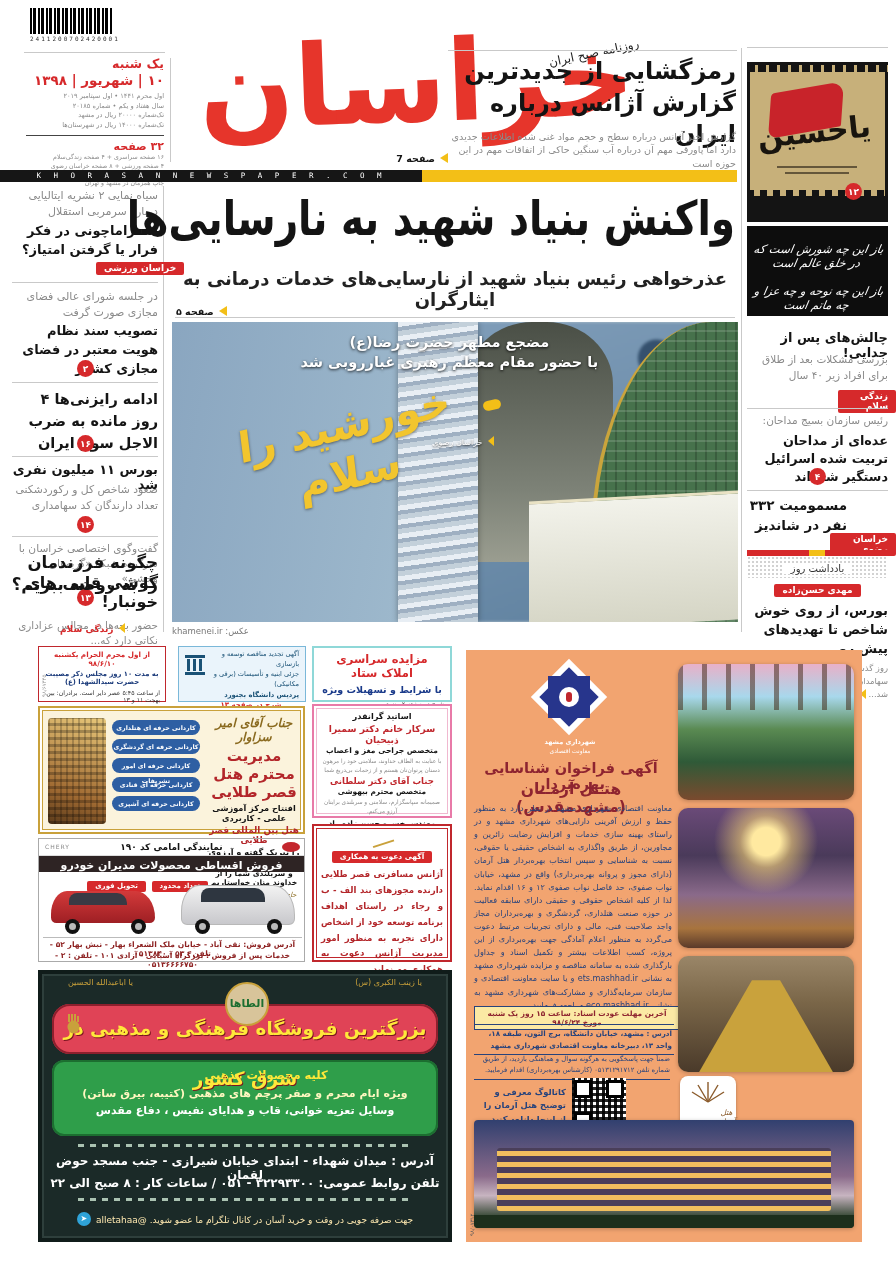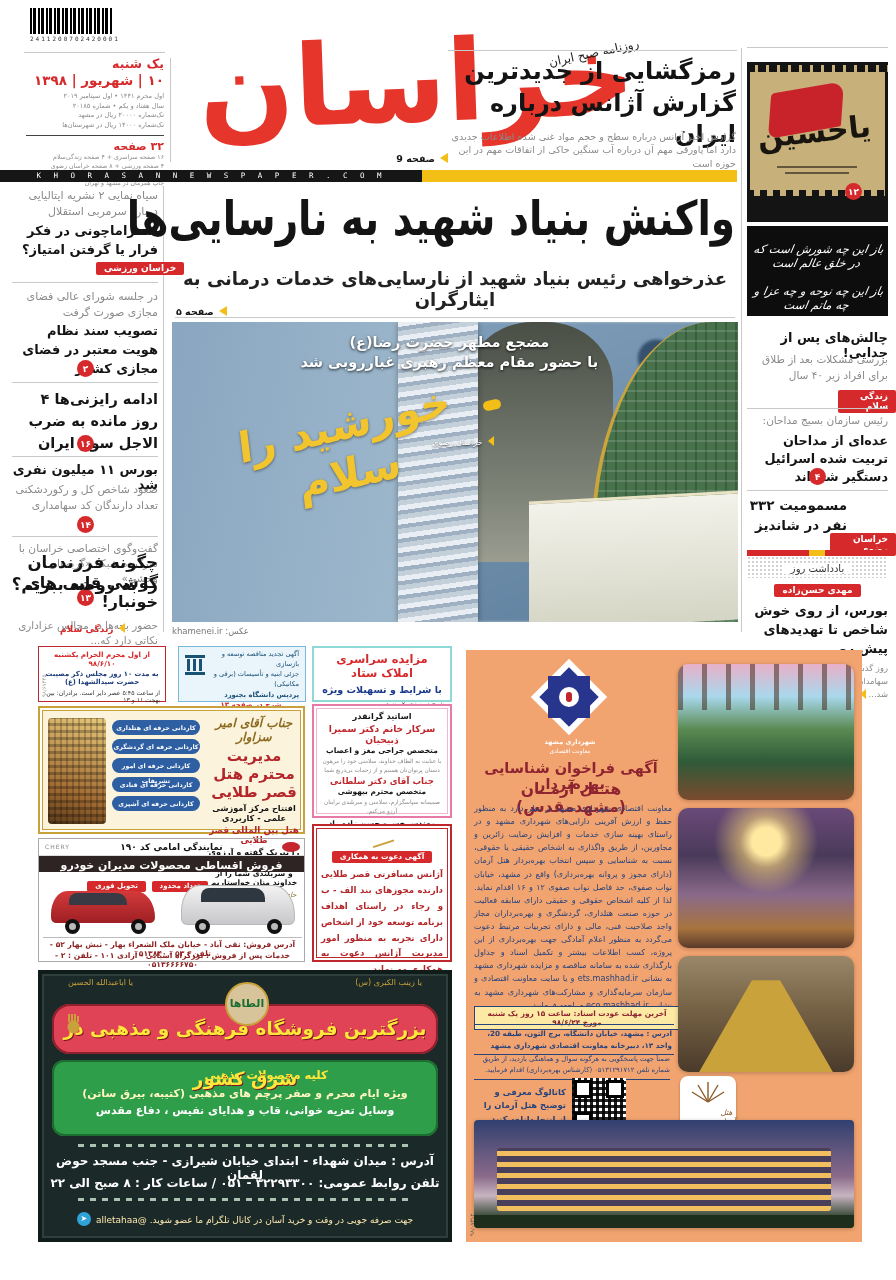--- a/index.html
+++ b/index.html
@@ -113,21 +113,21 @@
   <div class="vline" style="left:170px;top:58px;height:104px;"></div>
 
   <div class="abs logo" style="left:215px;top:26px;width:420px;font-size:112px;text-align:center;">خراسان</div>
   <div class="abs" style="left:548px;top:46px;font-size:12px;transform:rotate(-12deg);color:#222;">روزنامه صبح ایران</div>
 
   <div class="hline" style="left:448px;top:50px;width:289px;"></div>
   <div class="abs right bold" style="left:448px;top:56px;width:288px;font-size:24px;line-height:1.32;">رمزگشایی از جدیدترین گزارش آژانس درباره ایران</div>
   <div class="abs right gray" style="left:448px;top:130px;width:288px;font-size:9.6px;line-height:1.4;">گزارش اخیر آژانس درباره سطح و حجم مواد غنی شده اطلاعات جدیدی دارد اما پاورقی مهم آن درباره آب سنگین حاکی از اتفاقات مهم در این حوزه است</div>
   <div class="abs" style="left:393px;top:147px;width:55px;">
     <span class="yarrow"></span>
-    <span class="bold" style="font-size:9.5px;">صفحه 9</span>
+    <span class="bold" style="font-size:9.5px;">صفحه 7</span>
   </div>
 
   <div class="abs sitebar-black ltr center" style="left:0;top:170px;width:422px;height:12px;font-size:7.5px;line-height:12px;letter-spacing:4px;font-family:'DejaVu Sans Mono',monospace;">K H O R A S A N N E W S P A P E R . C O M</div>
   <div class="abs sitebar-yellow" style="left:422px;top:170px;width:315px;height:12px;"></div>
 
   <div class="vline" style="left:741px;top:48px;height:584px;"></div>
   <div class="hline" style="left:747px;top:47px;width:141px;"></div>
 
   <div class="abs poster" style="left:747px;top:62px;width:141px;height:160px;">
     <div class="poster-band" style="top:3px;height:7px;background:repeating-linear-gradient(90deg,#141414 0 8px,#c7b07a 8px 11px);"></div>
@@ -399,21 +399,21 @@
     </div>
     <div class="abs center" style="left:54px;top:88px;width:100px;font-size:6.5px;color:#fff;font-weight:bold;">شهرداری مشهد</div>
     <div class="abs center" style="left:54px;top:97px;width:100px;font-size:6px;color:#fff;">معاونت اقتصادی</div>
 
     <div class="abs center bold" style="left:4px;top:110px;width:202px;font-size:14.5px;color:#8e2430;">آگهی فراخوان شناسایی بهره‌بردار</div>
     <div class="abs center bold" style="left:4px;top:130px;width:202px;font-size:15.5px;color:#8e2430;">هتــل آرمــان (مشهدمقدس)</div>
 
     <div class="abs just navy" style="left:8px;top:152px;width:198px;font-size:8.1px;line-height:1.62;">معاونت اقتصادی شهرداری مشهد در نظر دارد به منظور حفظ و ارزش آفرینی دارایی‌های شهرداری مشهد و در راستای بهینه سازی خدمات و افزایش رضایت زائرین و مجاورین، از طریق واگذاری به اشخاص حقیقی یا حقوقی، نسبت به شناسایی و سپس انتخاب بهره‌بردار هتل آرمان (دارای مجوز و پروانه بهره‌برداری) واقع در مشهد، خیابان نواب صفوی، حد فاصل نواب صفوی ۱۲ و ۱۶ اقدام نماید. لذا از کلیه اشخاص حقوقی و حقیقی دارای سابقه فعالیت در حوزه صنعت هتلداری، گردشگری و بهره‌برداران مجاز واجد صلاحیت فنی، مالی و دارای تجربیات مرتبط دعوت می‌گردد به منظور اعلام آمادگی جهت بهره‌برداری از این پروژه، کسب اطلاعات بیشتر و تکمیل اسناد و جداول بارگذاری شده به سامانه مناقصه و مزایده شهرداری مشهد به نشانی ets.mashhad.ir و یا سایت معاونت اقتصادی و سازمان سرمایه‌گذاری و مشارکت‌های شهرداری مشهد به نشانی eco.mashhad.ir مراجعه فرمایید.</div>
 
     <div class="abs" style="left:8px;top:356px;width:196px;background:#fbe9a4;border:1px solid #27437c;color:#8e2430;font-weight:bold;font-size:7.4px;padding:2px 4px;text-align:center;">آخرین مهلت عودت اسناد: ساعت ۱۵ روز یک شنبه مورخ ۹۸/۶/۲۴</div>
-    <div class="abs navy" style="left:8px;top:374px;width:196px;font-size:7.2px;line-height:1.6;border-top:1px solid #27437c;border-bottom:1px solid #27437c;padding:3px 2px;font-weight:bold;">آدرس : مشهد، خیابان دانشگاه، برج آلتون، طبقه 20، واحد ۱۳، دبیرخانه معاونت اقتصادی شهرداری مشهد</div>
+    <div class="abs navy" style="left:8px;top:374px;width:196px;font-size:7.2px;line-height:1.6;border-top:1px solid #27437c;border-bottom:1px solid #27437c;padding:3px 2px;font-weight:bold;">آدرس : مشهد، خیابان دانشگاه، برج آلتون، طبقه ۱۸، واحد ۱۳، دبیرخانه معاونت اقتصادی شهرداری مشهد</div>
     <div class="abs navy" style="left:8px;top:404px;width:196px;font-size:6.8px;line-height:1.6;border-bottom:1px solid #27437c;padding-bottom:3px;">ضمناً جهت پاسخگویی به هرگونه سوال و هماهنگی بازدید، از طریق شماره تلفن ۰۵۱۳۱۲۹۱۷۱۲ (کارشناس بهره‌برداری) اقدام فرمایید.</div>
 
     <div class="abs navy bold" style="left:8px;top:436px;width:92px;font-size:8.4px;line-height:1.6;">کاتالوگ معرفی و توضیح هتل آرمان را از اینجا دانلود کنید</div>
     <div class="abs qr" style="left:106px;top:428px;width:54px;height:54px;background-color:#fff;">
       <div class="finder" style="left:2px;top:2px;"></div>
       <div class="finder" style="right:2px;top:2px;"></div>
       <div class="finder" style="left:2px;bottom:2px;"></div>
     </div>
     <div class="abs center" style="left:214px;top:426px;width:56px;height:56px;background:#fff;border-radius:8px;box-shadow:0 1px 3px rgba(0,0,0,.3);">
       <svg width="40" height="24" viewBox="0 0 40 24" style="margin-top:4px;">

